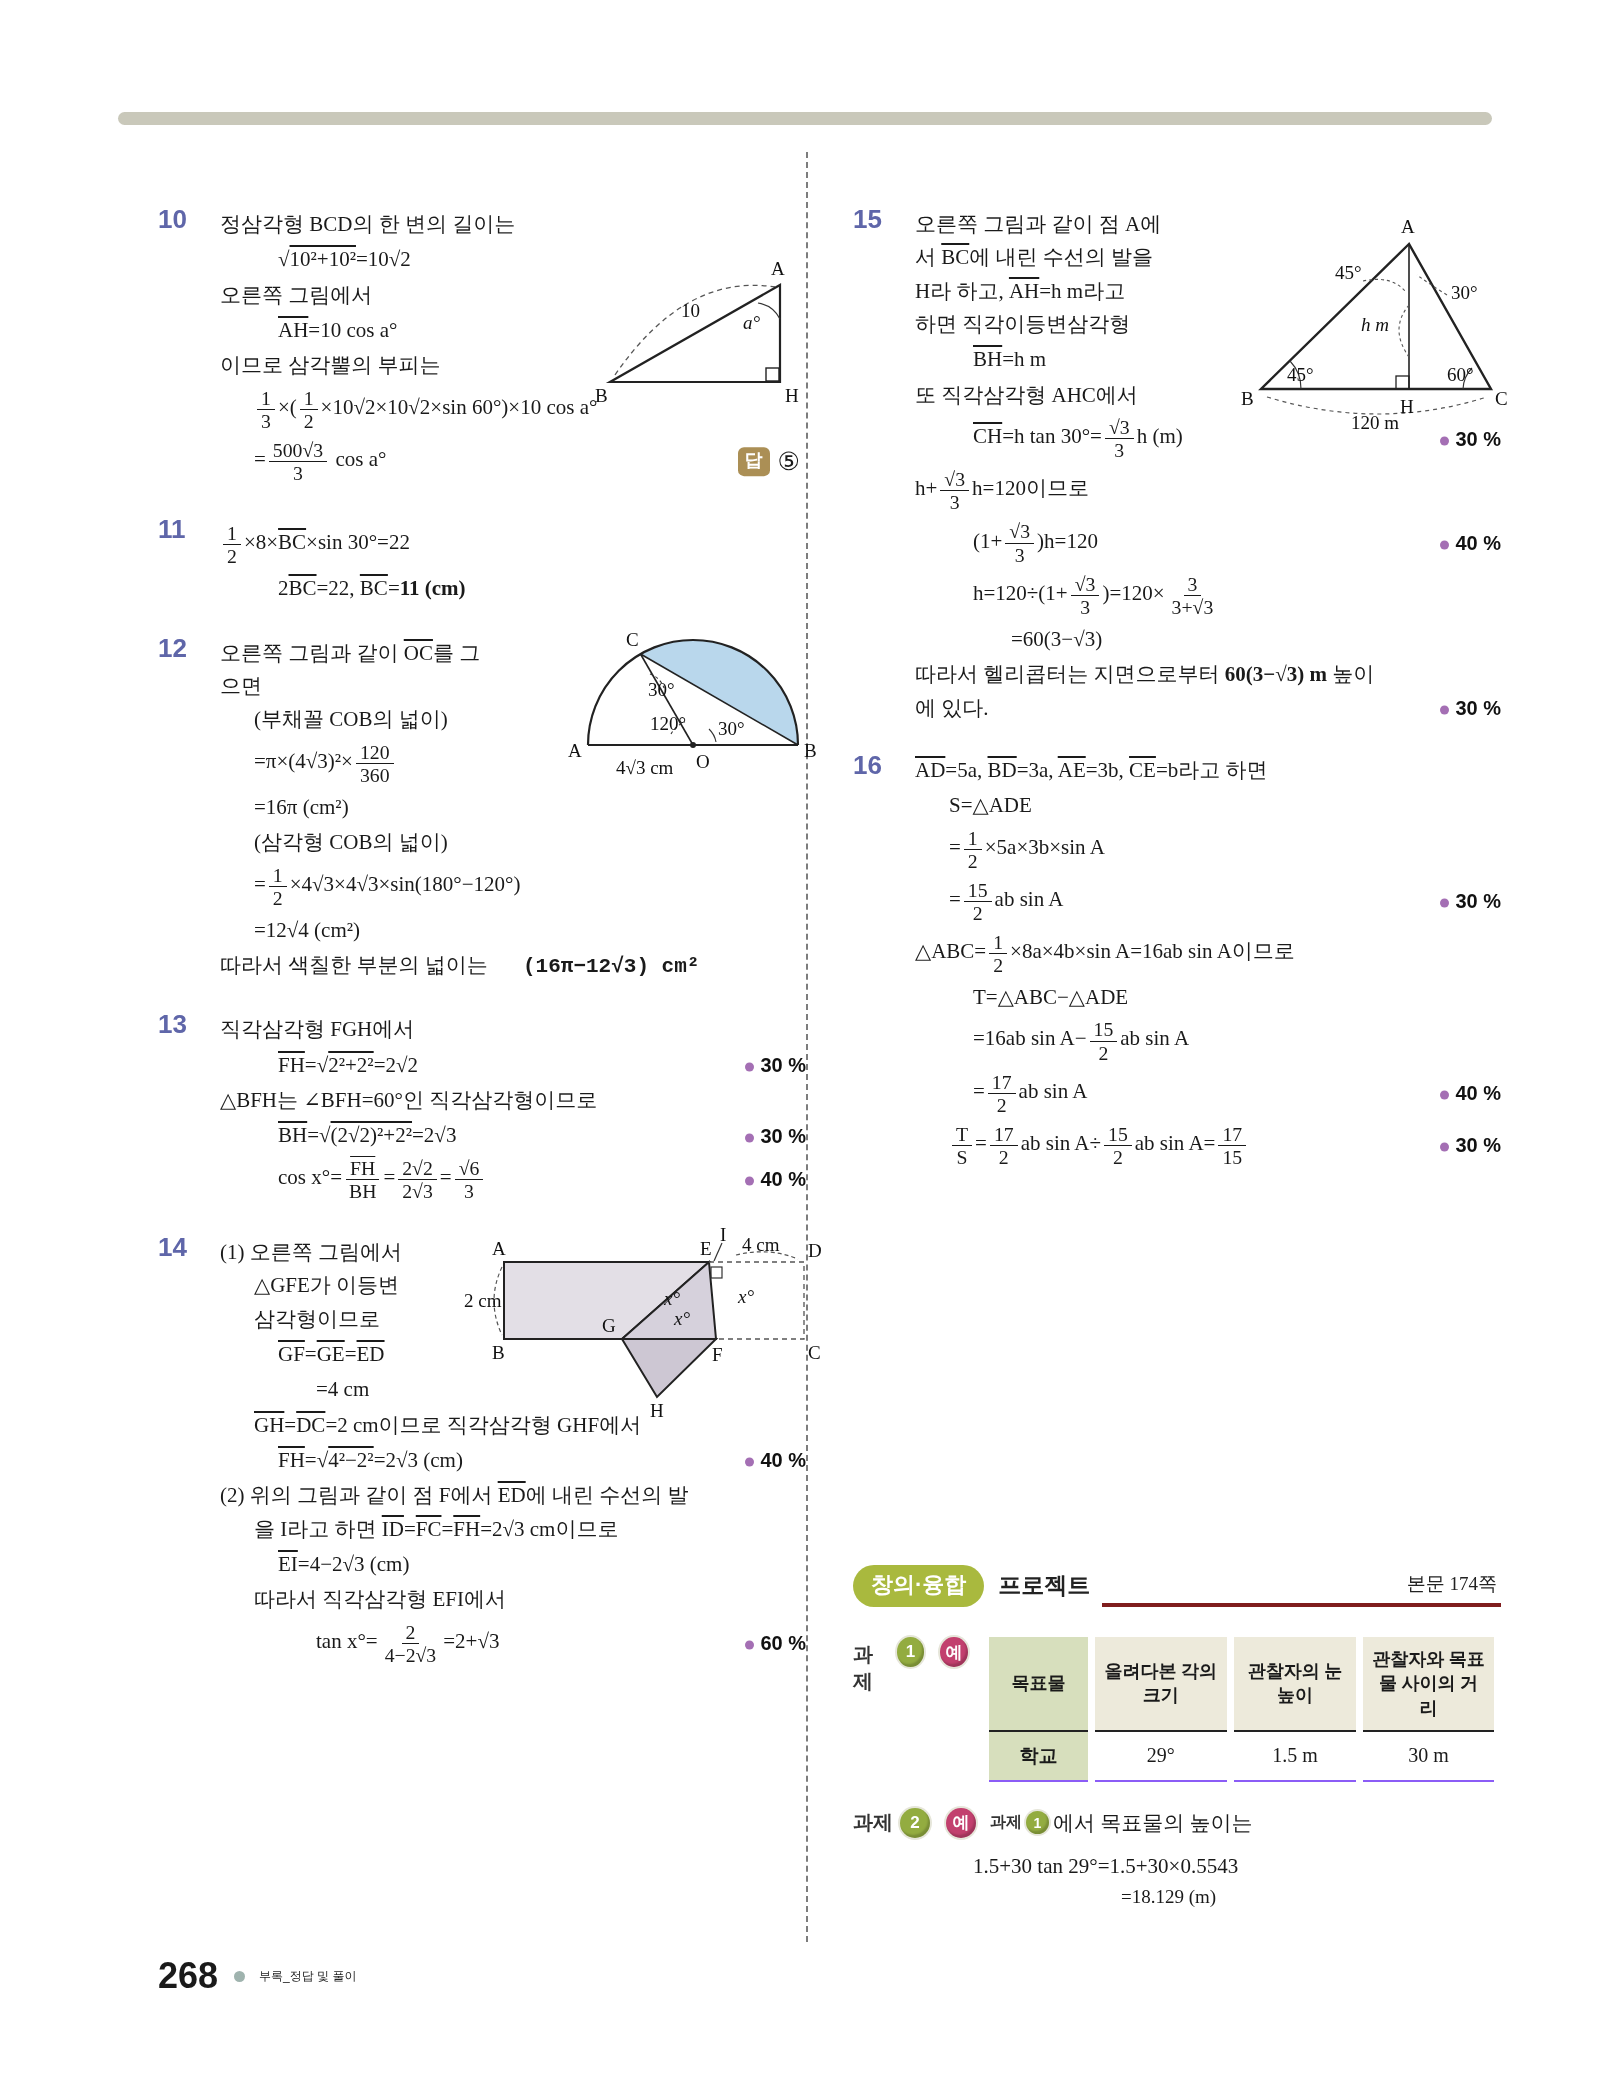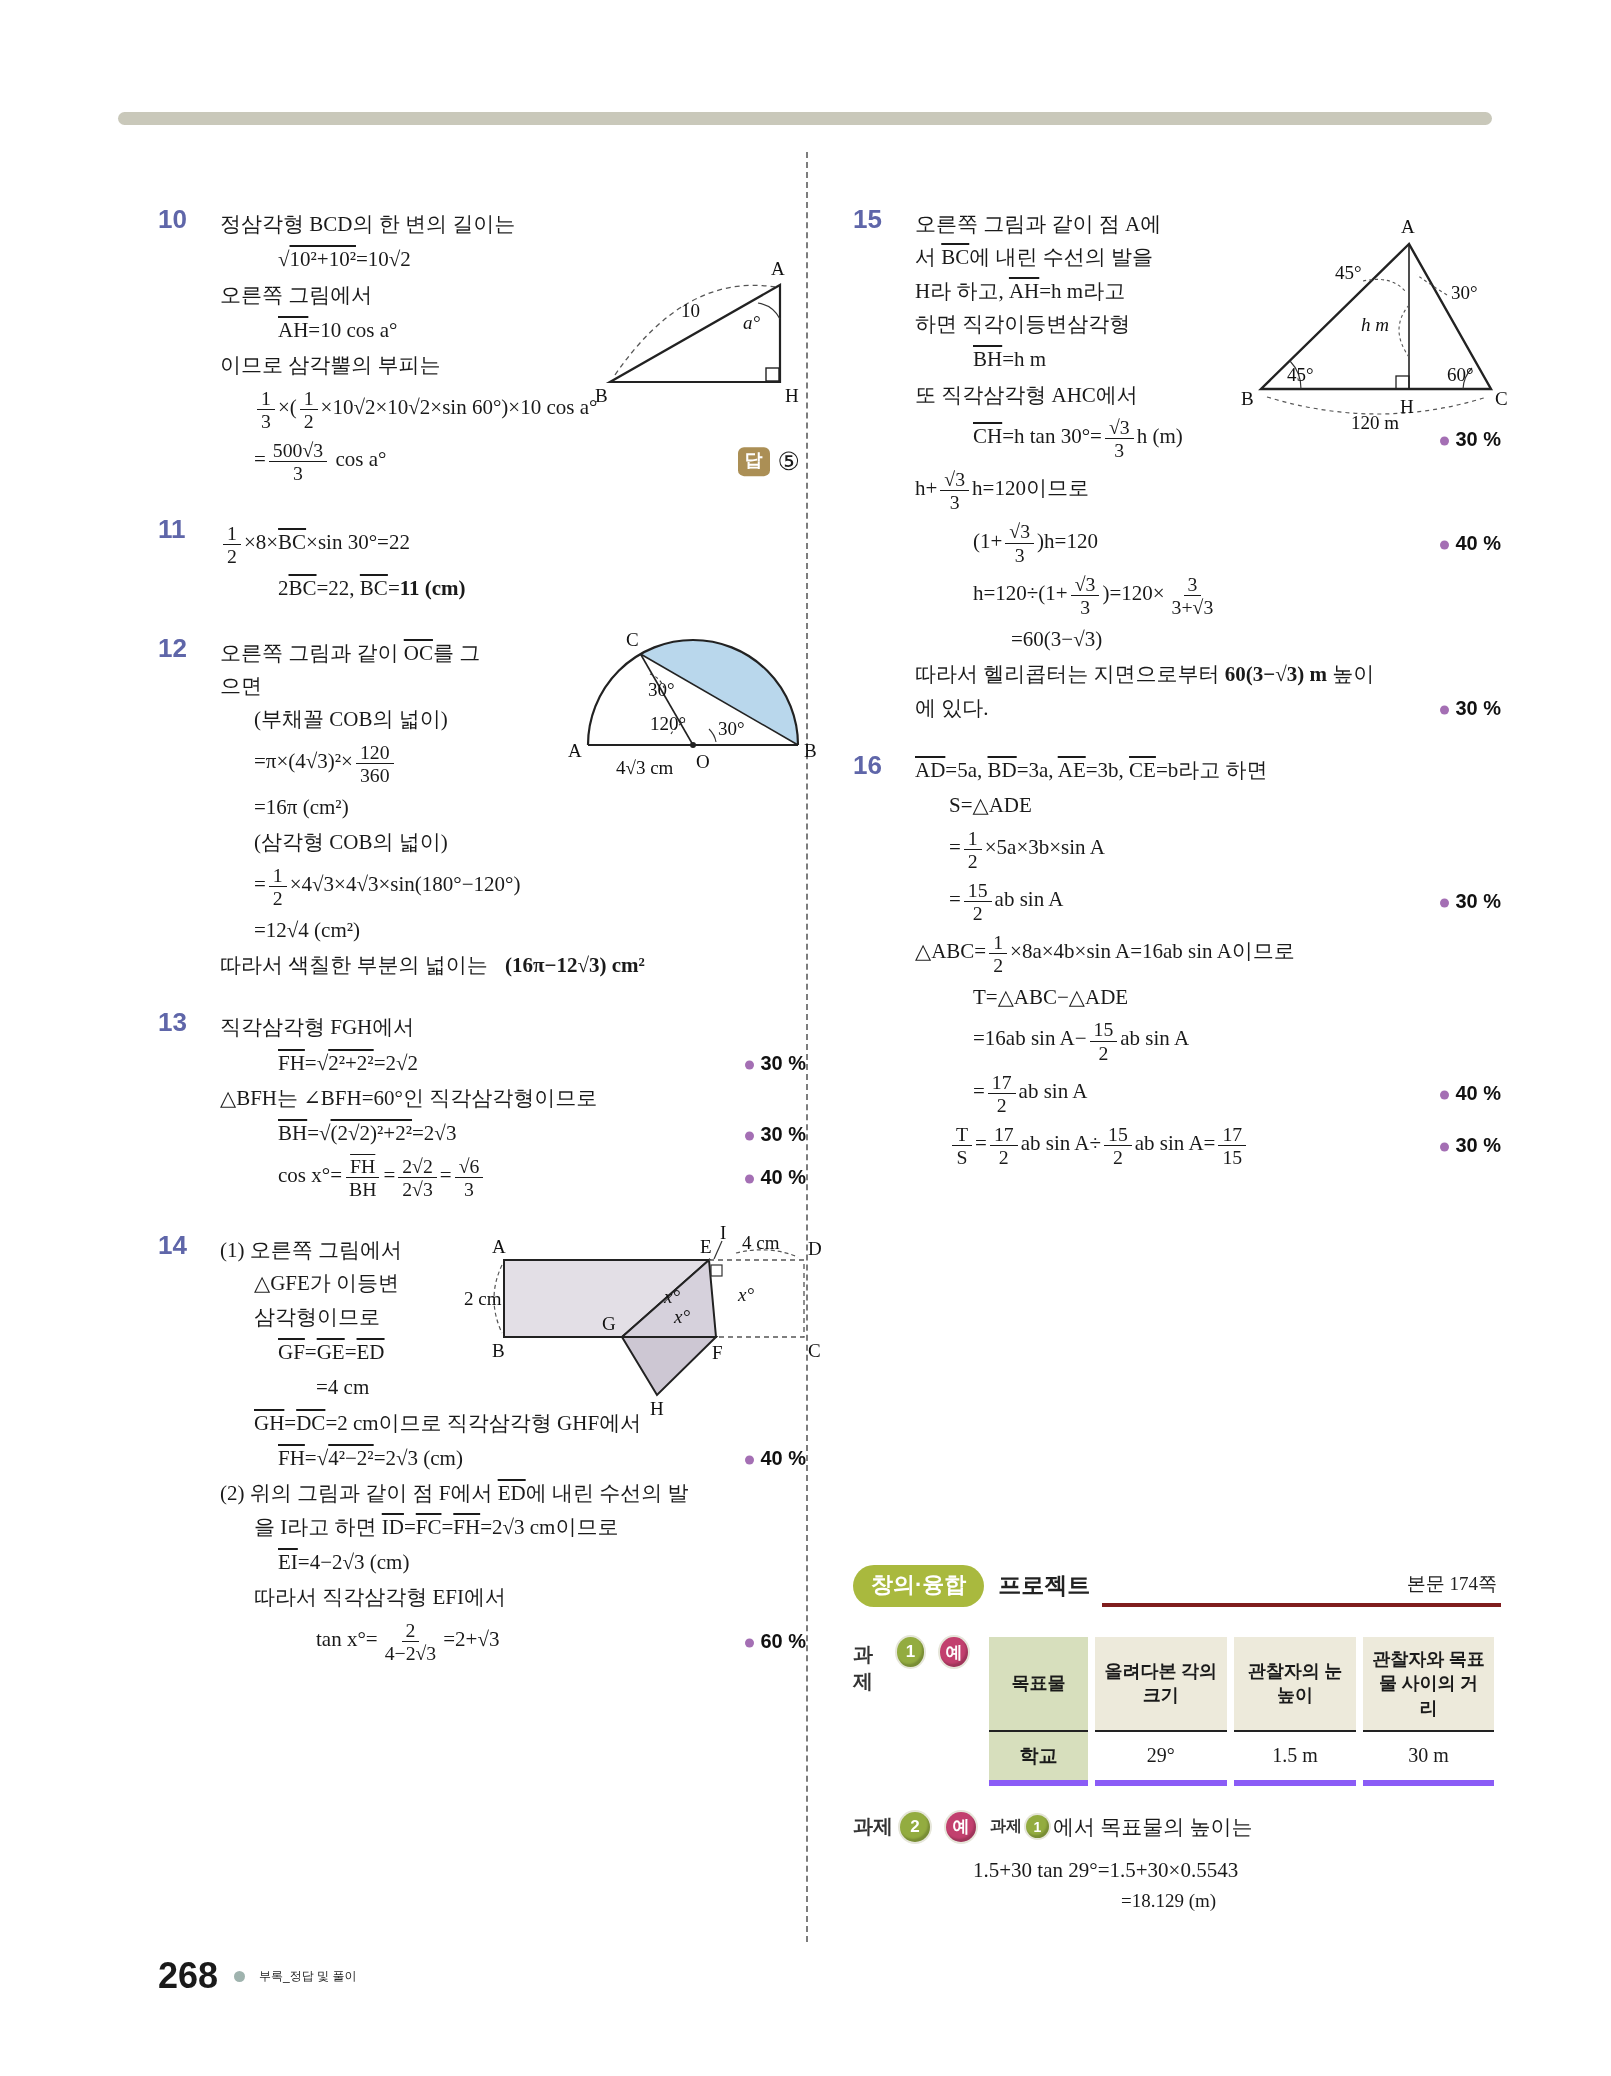--- a/index.html
+++ b/index.html
@@ -52,21 +52,21 @@
   .ball{display:inline-flex;align-items:center;justify-content:center;width:30px;height:30px;
         border-radius:50%;color:#fff;font-weight:bold;font-family:"Liberation Sans","DejaVu Sans",sans-serif;
         font-size:17px;margin-left:7px;box-shadow:inset -2px -3px 2px rgba(0,0,0,0.18),0 0 0 2px #e6e6da;}
   .ball-green{background:#93ac40;}
   .ball-pink{background:#c2406e;margin-left:16px;}
   .ball-sm{width:23px;height:23px;font-size:14px;margin:0 4px;}
   .ptable{border-collapse:separate;border-spacing:7px 0;margin-left:14px;}
   .ptable th{background:#edeadb;font-size:18px;font-weight:bold;padding:10px 8px;
              border-bottom:2px solid #222;vertical-align:middle;line-height:1.35;text-align:center;}
   .ptable th.first{background:#d7dfbd;width:92px;}
-  .ptable td{background:#fff;font-size:20px;text-align:center;padding:11px 8px;border-bottom:6px solid #8b5cf6;}
+  .ptable td{background:#fff;font-size:20px;text-align:center;padding:11px 8px;border-bottom:2px solid #8b5cf6;}
   .ptable td.first{background:#d7dfbd;font-weight:bold;font-size:19px;}
   .footer{position:absolute;left:158px;top:1955px;display:flex;align-items:center;}
   .fpage{font-family:"Liberation Sans","DejaVu Sans",sans-serif;font-weight:bold;font-size:36px;color:#1a1a1a;}
   .fdot{width:11px;height:11px;border-radius:50%;background:#9fb3ae;margin:0 14px 0 16px;}
   .flabel{font-family:"Liberation Sans","DejaVu Sans",sans-serif;font-size:12px;color:#222;}
 </style>
 </head>
 <body>
 
 <div class="page">
@@ -141,21 +141,21 @@
             </span></div>
         <div class="t fm i1">=16π (cm²)</div>
         <div class="t i1">(삼각형 COB의 넓이)</div>
         <div class="t fm i1">=<span class="fr">
               <span>1</span>
               <span>2</span>
             </span>×4√3×4√3×sin(180°−120°)</div>
         <div class="t fm i1">=12√4 (cm²)</div>
         <div class="t">
           <span>따라서 색칠한 부분의 넓이는</span>
-          <span class="b" style="margin-left:12px;">(16π−12√3) cm²</span>
+          <span class="b" style="margin-left:30px;font-family:Liberation Mono, monospace;">(16π−12√3) cm²</span>
         </div>
         <div class="dg" style="right:-12px;top:-4px;">
           <svg width="250" height="152" viewBox="0 0 250 152">
             <path d="M72.5 24 A105 105 0 0 1 230 115 L72.5 24 Z" fill="#b9d7ec" stroke="none"></path>
             <path d="M20 115 A105 105 0 0 1 230 115" fill="none" stroke="#222" stroke-width="2.2"></path>
             <line x1="20" y1="115" x2="230" y2="115" stroke="#222" stroke-width="2.2"></line>
             <line x1="125" y1="115" x2="72.5" y2="24" stroke="#222" stroke-width="1.6"></line>
             <line x1="72.5" y1="24" x2="230" y2="115" stroke="#222" stroke-width="1.6"></line>
             <circle cx="125" cy="115" r="3" fill="#222"></circle>
             <path d="M82 44 A 22 22 0 0 1 96 58" fill="none" stroke="#333" stroke-width="1.1" stroke-dasharray="3 3"></path>

